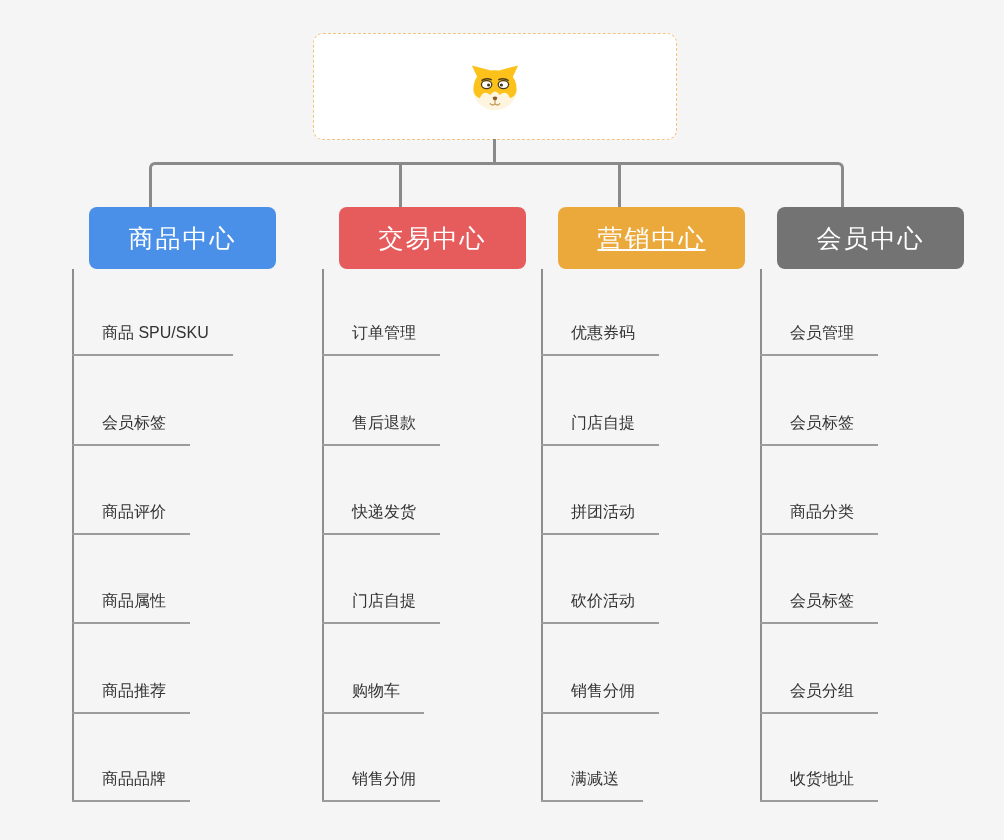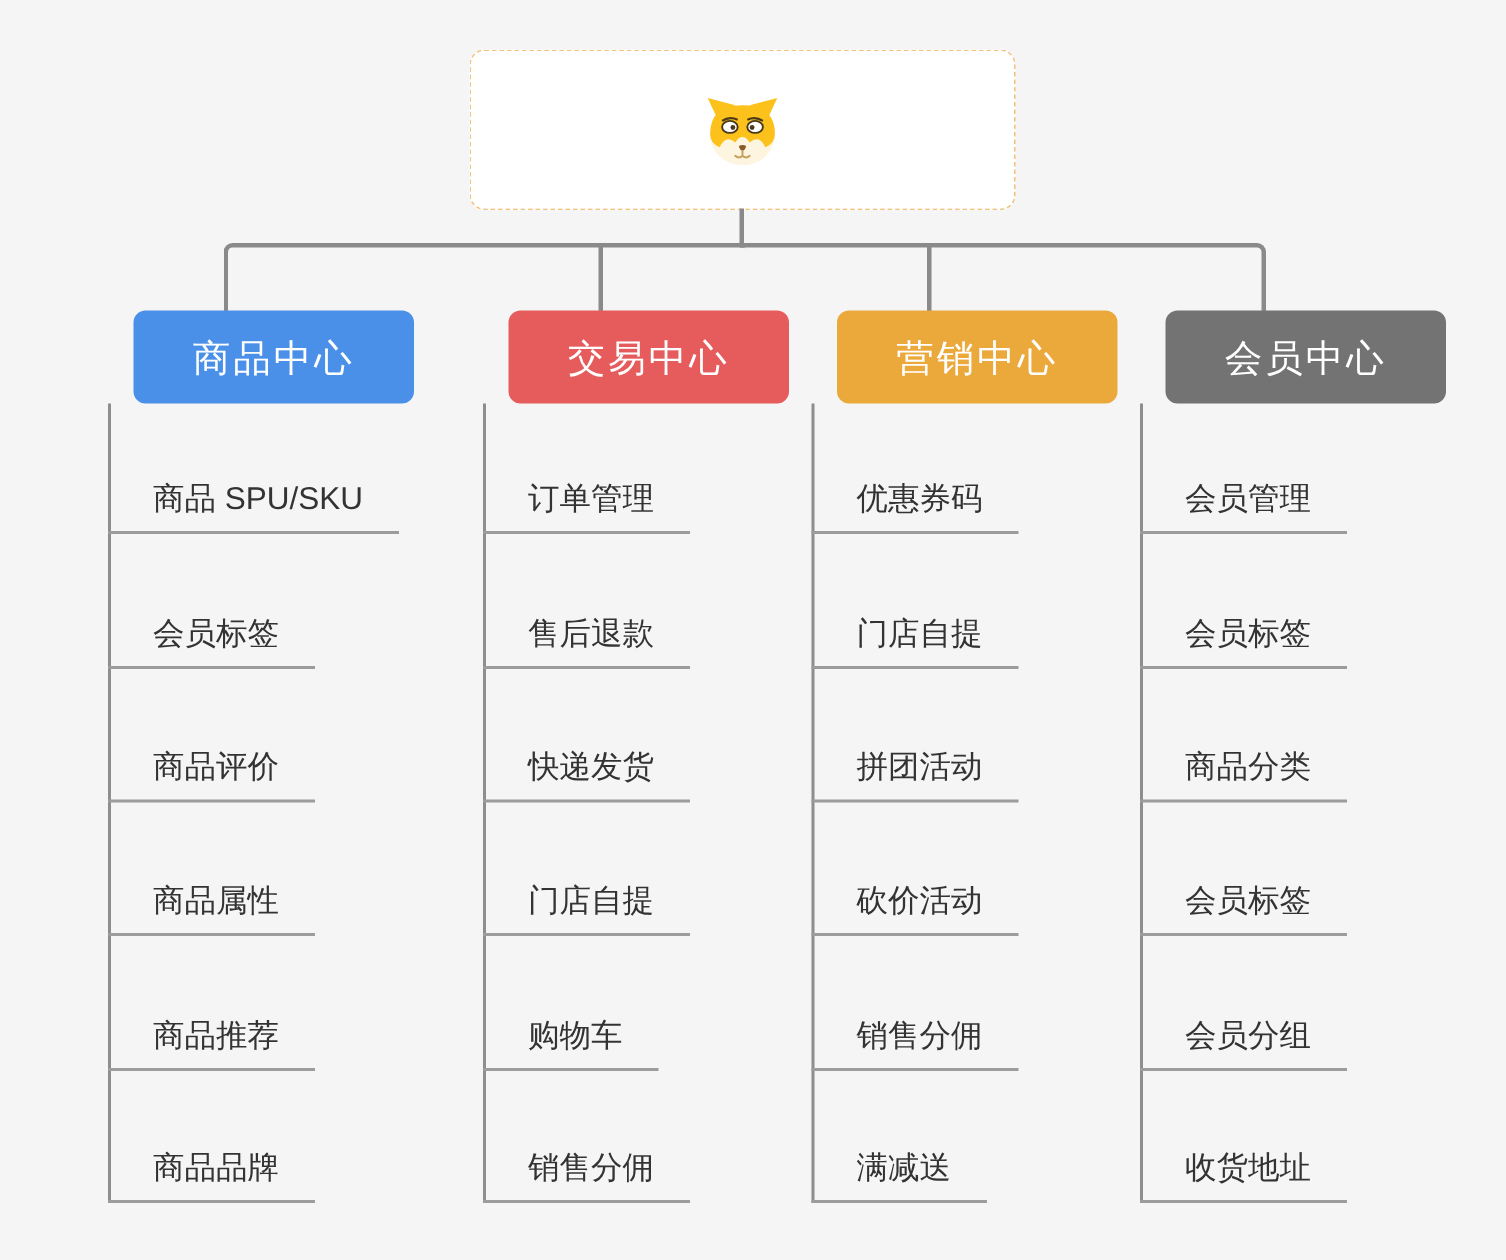--- a/index.html
+++ b/index.html
@@ -26,21 +26,21 @@
   
   .col{position:absolute;top:0;width:187px;}
   .branch{
     position:absolute;left:0;top:207px;width:187px;height:62px;border-radius:8px;
     display:flex;align-items:center;justify-content:center;
     color:#FFFFFF;font-size:25px;letter-spacing:2px;margin-left:32px;
   }
   .trunk{position:absolute;left:15px;top:269px;width:2px;height:533px;background:#8E8E8E;}
   .item{
     position:absolute;left:15px;white-space:nowrap;
-    font-size:21px;color:#333333;line-height:30px;
+    font-size:16px;color:#333333;line-height:30px;
     padding:0 24px 6px 30px;border-bottom:2px solid #9C9C9C;
   }
   .t1{top:318px}.t2{top:408px}.t3{top:497px}.t4{top:586px}.t5{top:676px}.t6{top:764px}
 </style>
 </head>
 <body>
 
 <div class="canvas">
 
   <div class="root">
@@ -88,21 +88,21 @@
     <div class="trunk"></div>
     <div class="item t1">订单管理</div>
     <div class="item t2">售后退款</div>
     <div class="item t3">快递发货</div>
     <div class="item t4">门店自提</div>
     <div class="item t5">购物车</div>
     <div class="item t6">销售分佣</div>
   </div>
 
   <div class="col" style="left:526px">
-    <div class="branch" style="background: rgb(235, 169, 60);">
+    <div class="branch" style="background: rgb(235, 169, 60); text-decoration: underline;">
       <span>营销中心</span>
     </div>
     <div class="trunk"></div>
     <div class="item t1">优惠券码</div>
     <div class="item t2">门店自提</div>
     <div class="item t3">拼团活动</div>
     <div class="item t4">砍价活动</div>
     <div class="item t5">销售分佣</div>
     <div class="item t6">满减送</div>
   </div>

